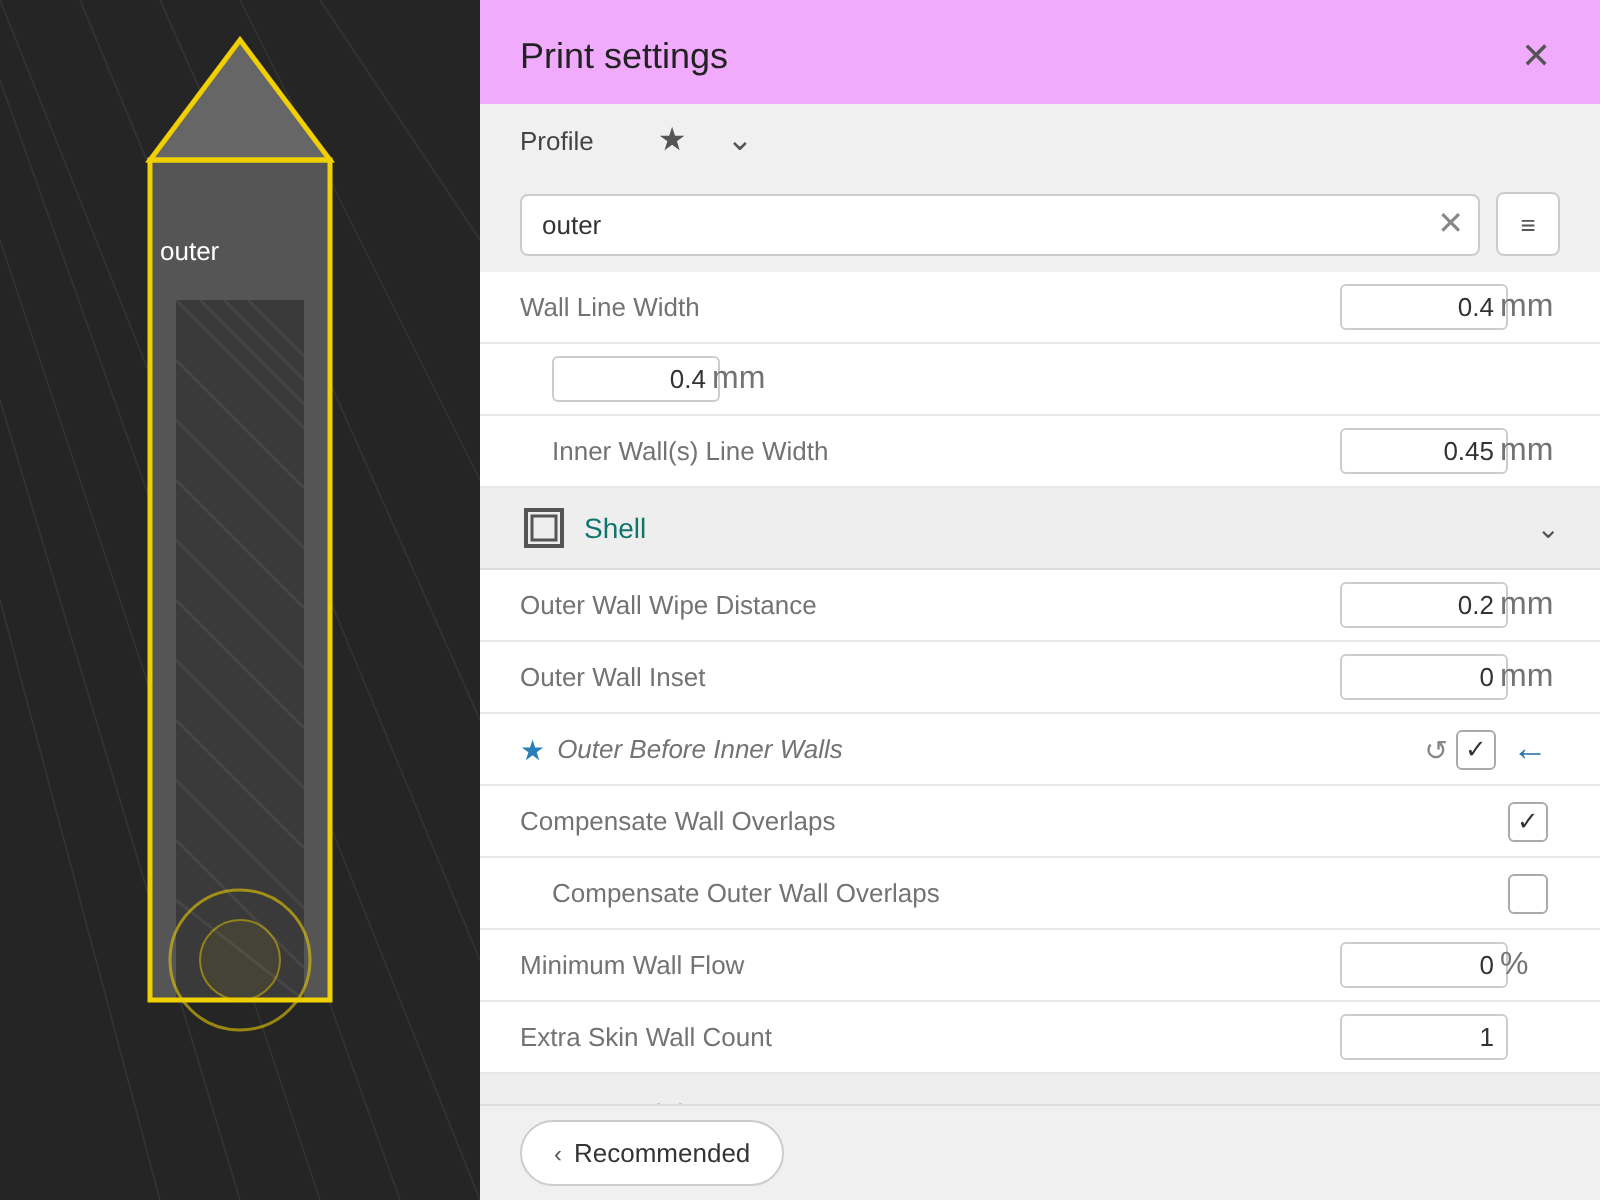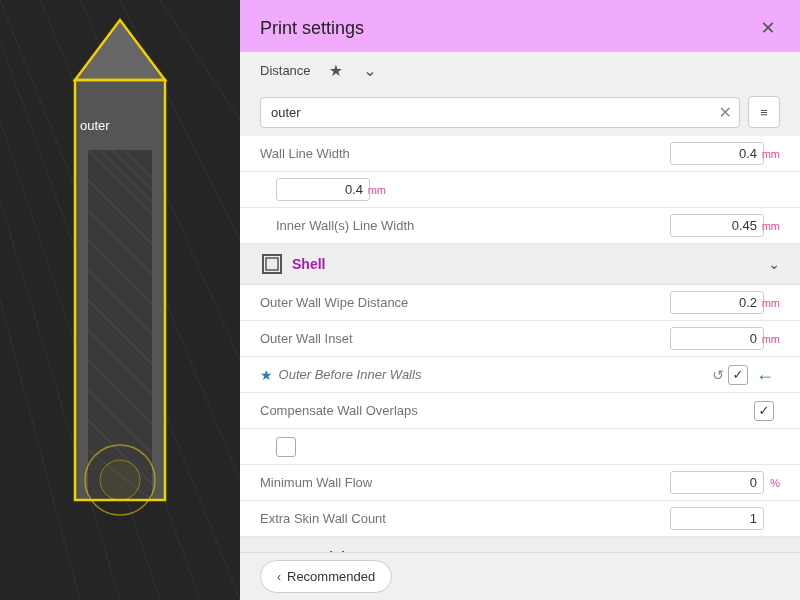--- a/index.html
+++ b/index.html
@@ -193,35 +193,35 @@
       font-size: 13px;
     }
 
     .setting-value {
       width: 80px;
       text-align: right;
       padding-right: 4px;
     }
 
     .setting-value input {
-      width: 94px;
+      width: 84px;
       border: 1px solid #ccc;
       border-radius: 3px;
       padding: 3px 6px;
       font-size: 13px;
       text-align: right;
       background: white;
       color: #333;
     }
 
     .setting-unit {
       width: 30px;
-      color: #ec4899;
-      font-size: 11px;
-      text-align: right;
+      color: #737373;
+      font-size: 16px;
+      text-align: left;
     }
 
     
     .section-header {
       display: flex;
       align-items: center;
       padding: 8px 20px;
       background: #eeeeee;
       border-bottom: 1px solid #ddd;
       cursor: pointer;
@@ -232,22 +232,22 @@
       height: 24px;
       margin-right: 8px;
       display: flex;
       align-items: center;
       justify-content: center;
     }
 
     .section-title {
       flex: 1;
       font-size: 14px;
-      font-weight: 700;
-      color: #a21caf;
+      font-weight: 400;
+      color: #0f766e;
     }
 
     .section-chevron {
       color: #555;
       font-size: 14px;
     }
 
     
     .setting-checkbox {
       width: 20px;
@@ -379,21 +379,21 @@
 </div>
 
 <div class="settings-panel">
 
   <div class="settings-header">
     <span class="settings-title">Print settings</span>
     <span class="close-btn">✕</span>
   </div>
 
   <div class="profile-row">
-    <span class="profile-label">Distance</span>
+    <span class="profile-label">Profile</span>
     <div class="profile-actions">
       <span class="profile-icon-btn">★</span>
       <span class="profile-icon-btn">⌄</span>
     </div>
   </div>
 
   <div class="search-row">
     <div class="search-input-wrapper">
       <input class="search-input" type="text" value="outer" style="">
       <span class="search-clear">✕</span>
@@ -470,20 +470,21 @@
     <div class="setting-row">
       <span class="setting-name">Compensate Wall Overlaps</span>
       <div class="row-actions">
         <div class="setting-checkbox checked">
           <span>✓</span>
         </div>
       </div>
     </div>
 
     <div class="setting-row indented">
+      <span class="setting-name">Compensate Outer Wall Overlaps</span>
       <div class="row-actions">
         <div class="setting-checkbox">
         </div>
       </div>
     </div>
 
     <div class="setting-row">
       <span class="setting-name">Minimum Wall Flow</span>
       <div class="setting-value">
         <input type="text" value="0" style="">

